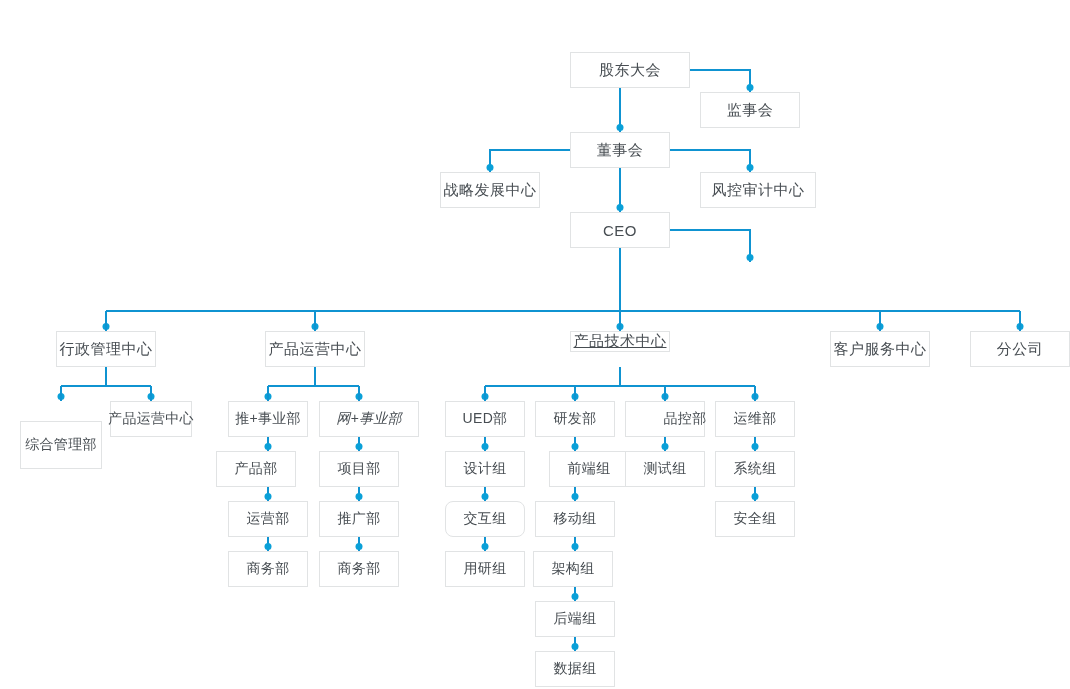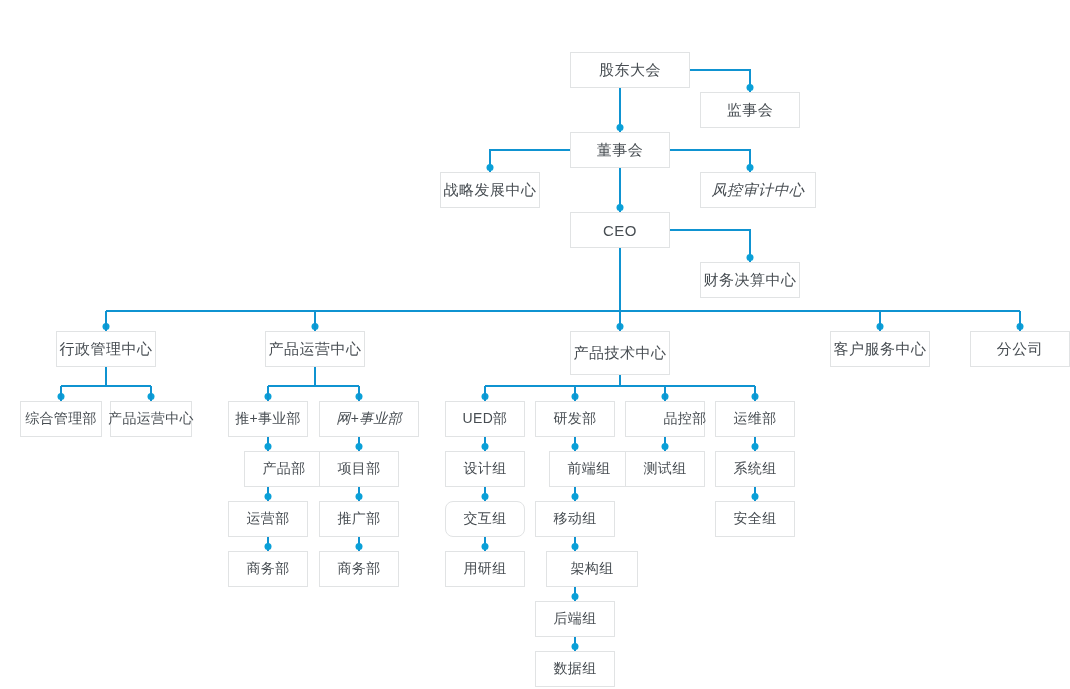--- a/index.html
+++ b/index.html
@@ -101,46 +101,45 @@
       <path d="M755 437 V451"></path>
       <circle cx="755" cy="446.5" r="3.5"></circle>
       <path d="M755 487 V501"></path>
       <circle cx="755" cy="496.5" r="3.5"></circle>
     </svg>
 
 <div class="node" style="left: 570px; top: 52px; width: 120px; height: 36px;">股东大会</div>
     <div class="node" style="left: 700px; top: 92px; width: 100px; height: 36px;">监事会</div>
     <div class="node" style="left: 570px; top: 132px; width: 100px; height: 36px;">董事会</div>
     <div class="node" style="left: 440px; top: 172px; width: 100px; height: 36px;">战略发展中心</div>
-    <div class="node" style="left: 700px; top: 172px; width: 116px; height: 36px; font-style: italic;">风控审计中心</div>
+    <div class="node" style="left: 700px; top: 172px; width: 116px; height: 36px;">风控审计中心</div>
     <div class="node" style="left: 570px; top: 212px; width: 100px; height: 36px;">CEO</div>
-    <div class="node" style="left: 700px; top: 262px; width: 100px; height: 36px;">财务决算中心</div>
     <div class="node" style="left: 56px; top: 331px; width: 100px; height: 36px;">行政管理中心</div>
     <div class="node" style="left: 265px; top: 331px; width: 100px; height: 36px;">产品运营中心</div>
-    <div class="node" style="left: 570px; top: 331px; width: 100px; height: 44px;">产品技术中心</div>
+    <div class="node" style="left: 570px; top: 331px; width: 100px; height: 21px; text-decoration: underline;">产品技术中心</div>
     <div class="node" style="left: 830px; top: 331px; width: 100px; height: 36px;">客户服务中心</div>
     <div class="node" style="left: 970px; top: 331px; width: 100px; height: 36px;">分公司</div>
-    <div class="node small" style="left: 20px; top: 401px; width: 82px; height: 36px;">综合管理部</div>
+    <div class="node small" style="left: 20px; top: 421px; width: 82px; height: 48px;">综合管理部</div>
     <div class="node small" style="left: 110px; top: 401px; width: 82px; height: 36px;">产品运营中心</div>
     <div class="node small" style="left: 228px; top: 401px; width: 80px; height: 36px;">推+事业部</div>
     <div class="node small" style="left: 319px; top: 401px; width: 100px; height: 36px; font-style: italic;">网+事业部</div>
-    <div class="node small" style="left: 244px; top: 451px; width: 80px; height: 36px;">产品部</div>
+    <div class="node small" style="left: 216px; top: 451px; width: 80px; height: 36px;">产品部</div>
     <div class="node small" style="left: 228px; top: 501px; width: 80px; height: 36px;">运营部</div>
     <div class="node small" style="left: 228px; top: 551px; width: 80px; height: 36px;">商务部</div>
     <div class="node small" style="left: 319px; top: 451px; width: 80px; height: 36px;">项目部</div>
     <div class="node small" style="left: 319px; top: 501px; width: 80px; height: 36px;">推广部</div>
     <div class="node small" style="left: 319px; top: 551px; width: 80px; height: 36px;">商务部</div>
     <div class="node small" style="left: 445px; top: 401px; width: 80px; height: 36px;">UED部</div>
     <div class="node small" style="left: 535px; top: 401px; width: 80px; height: 36px;">研发部</div>
     <div class="node small" style="left: 625px; top: 401px; width: 80px; height: 36px; padding-left: 40px;">品控部</div>
     <div class="node small" style="left: 715px; top: 401px; width: 80px; height: 36px;">运维部</div>
     <div class="node small" style="left: 445px; top: 451px; width: 80px; height: 36px;">设计组</div>
     <div class="node small" style="left: 445px; top: 501px; width: 80px; height: 36px; border-radius: 8px;">交互组</div>
     <div class="node small" style="left: 445px; top: 551px; width: 80px; height: 36px;">用研组</div>
     <div class="node small" style="left: 549px; top: 451px; width: 80px; height: 36px;">前端组</div>
     <div class="node small" style="left: 535px; top: 501px; width: 80px; height: 36px;">移动组</div>
-    <div class="node small" style="left: 546px; top: 551px; width: 92px; height: 36px;">架构组</div>
+    <div class="node small" style="left: 533px; top: 551px; width: 80px; height: 36px;">架构组</div>
     <div class="node small" style="left: 535px; top: 601px; width: 80px; height: 36px;">后端组</div>
     <div class="node small" style="left: 535px; top: 651px; width: 80px; height: 36px;">数据组</div>
     <div class="node small" style="left: 625px; top: 451px; width: 80px; height: 36px;">测试组</div>
     <div class="node small" style="left: 715px; top: 451px; width: 80px; height: 36px;">系统组</div>
     <div class="node small" style="left: 715px; top: 501px; width: 80px; height: 36px;">安全组</div>
   </div>
 
 </body></html>

